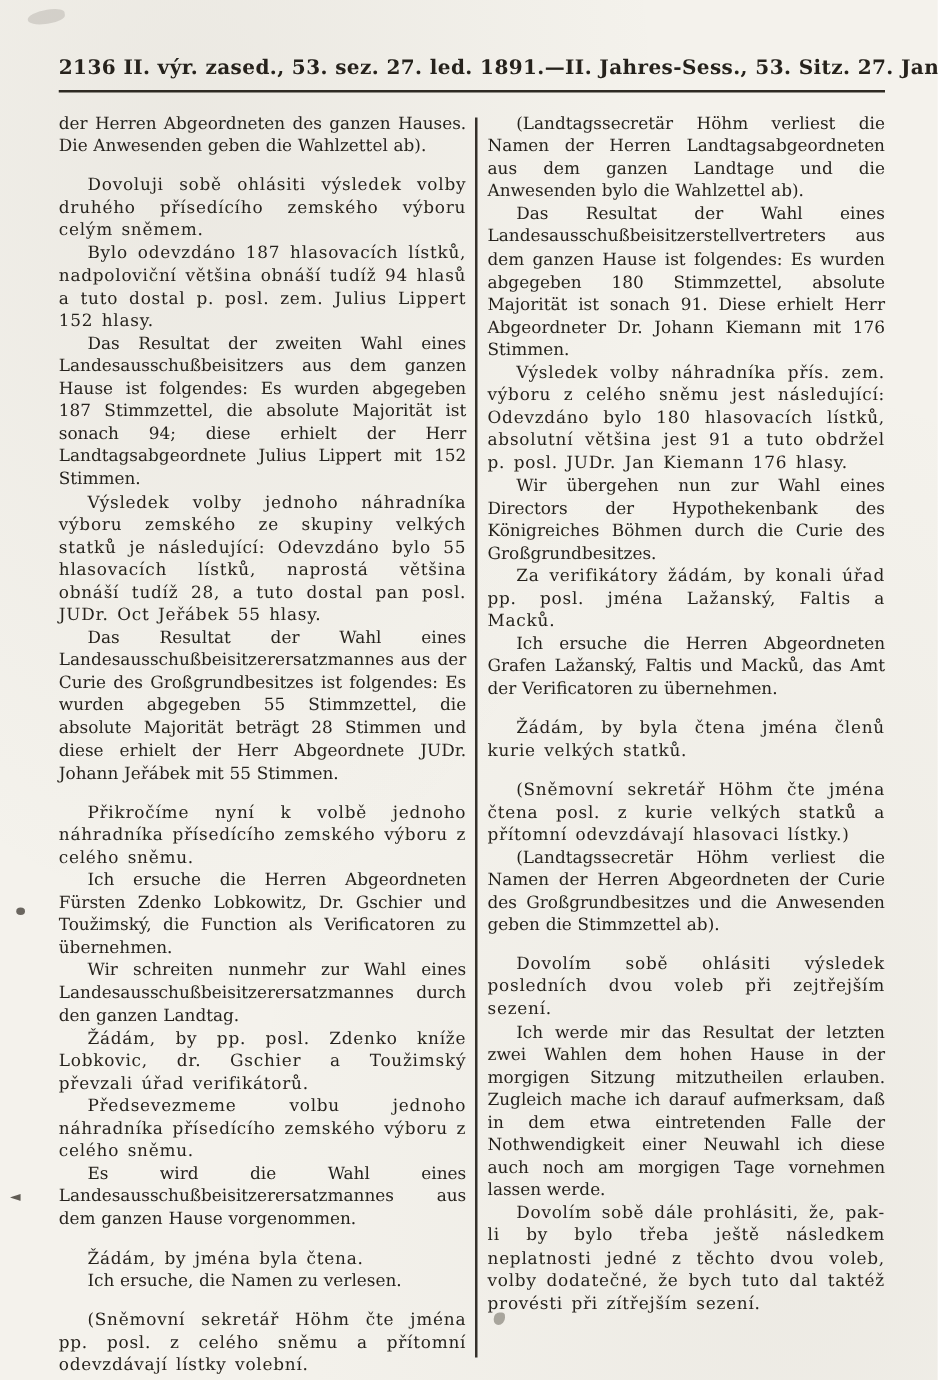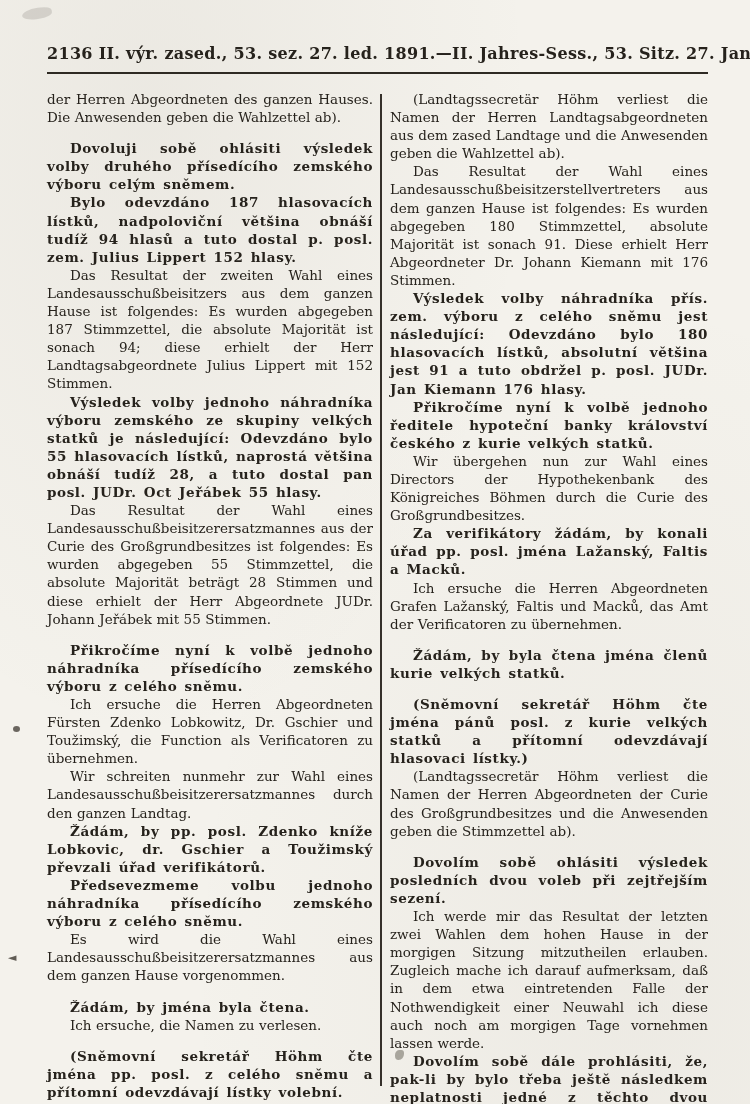--- a/index.html
+++ b/index.html
@@ -31,21 +31,21 @@
   .col{
     position:absolute;top:90px;
     font-size:13.5px;line-height:18.1px;
     text-align:justify;
   }
   .col-left{left:47px;width:326px;}
   .col-right{left:390px;width:318px;}
   p{margin:0;text-indent:1.7em;}
   p.noindent{text-indent:0;}
   p.gap{margin-top:13px;}
-  .cz{letter-spacing:.045em;word-spacing:.14em;font-weight:bold;}
+  .cz{letter-spacing:.045em;word-spacing:.14em;}
   .de{font-weight:normal;letter-spacing:0;word-spacing:.02em;}
   .smudge-top{
     position:absolute;left:22px;top:8px;width:30px;height:11px;
     border-radius:60% 40% 50% 50%;
     background:rgba(90,85,75,0.18);
     transform:rotate(-8deg);
   }
   .margin-dot{
     position:absolute;left:13px;top:726px;width:7px;height:6px;
     border-radius:50%;background:rgba(60,55,48,0.75);
@@ -92,29 +92,28 @@
     <p class="de">Wir schreiten nunmehr zur Wahl eines Landesausschußbeisitzerersatzmannes durch den ganzen Landtag.</p>
     <p class="cz">Žádám, by pp. posl. Zdenko kníže Lobkovic, dr. Gschier a Toužimský převzali úřad verifikátorů.</p>
     <p class="cz">Předsevezmeme volbu jednoho náhradníka přísedícího zemského výboru z celého sněmu.</p>
     <p class="de">Es wird die Wahl eines Landesausschußbeisitzerersatzmannes aus dem ganzen Hause vorgenommen.</p>
     <p class="cz gap">Žádám, by jména byla čtena.</p>
     <p class="de">Ich ersuche, die Namen zu verlesen.</p>
     <p class="cz gap">(Sněmovní sekretář Höhm čte jména pp. posl. z celého sněmu a přítomní odevzdávají lístky volební.</p>
   </div>
 
   <div class="col col-right">
-    <p class="de">(Landtagssecretär Höhm verliest die Namen der Herren Landtagsabgeordneten aus dem zased Landtage und die Anwesenden geben die Wahlzettel ab).</p>
+    <p class="de">(Landtagssecretär Höhm verliest die Namen der Herren Landtagsabgeordneten aus dem ganzen Landtage und die Anwesenden bylo die Wahlzettel ab).</p>
     <p class="de">Das Resultat der Wahl eines Landesausschußbeisitzerstellvertreters aus dem ganzen Hause ist folgendes: Es wurden abgegeben 180 Stimmzettel, absolute Majorität ist sonach 91. Diese erhielt Herr Abgeordneter Dr. Johann Kiemann mit 176 Stimmen.</p>
     <p class="cz">Výsledek volby náhradníka přís. zem. výboru z celého sněmu jest následující: Odevzdáno bylo 180 hlasovacích lístků, absolutní většina jest 91 a tuto obdržel p. posl. JUDr. Jan Kiemann 176 hlasy.</p>
-    <p class="cz">Přikročíme nyní k volbě jednoho ředitele hypoteční banky království českého z kurie velkých statků.</p>
     <p class="de">Wir übergehen nun zur Wahl eines Directors der Hypothekenbank des Königreiches Böhmen durch die Curie des Großgrundbesitzes.</p>
     <p class="cz">Za verifikátory žádám, by konali úřad pp. posl. jména Lažanský, Faltis a Macků.</p>
     <p class="de">Ich ersuche die Herren Abgeordneten Grafen Lažanský, Faltis und Macků, das Amt der Verificatoren zu übernehmen.</p>
     <p class="cz gap">Žádám, by byla čtena jména členů kurie velkých statků.</p>
-    <p class="cz gap">(Sněmovní sekretář Höhm čte jména pánů posl. z kurie velkých statků a přítomní odevzdávají hlasovaci lístky.)</p>
+    <p class="cz gap">(Sněmovní sekretář Höhm čte jména čtena posl. z kurie velkých statků a přítomní odevzdávají hlasovaci lístky.)</p>
     <p class="de">(Landtagssecretär Höhm verliest die Namen der Herren Abgeordneten der Curie des Großgrundbesitzes und die Anwesenden geben die Stimmzettel ab).</p>
     <p class="cz gap">Dovolím sobě ohlásiti výsledek posledních dvou voleb při zejtřejším sezení.</p>
     <p class="de">Ich werde mir das Resultat der letzten zwei Wahlen dem hohen Hause in der morgigen Sitzung mitzutheilen erlauben. Zugleich mache ich darauf aufmerksam, daß in dem etwa eintretenden Falle der Nothwendigkeit einer Neuwahl ich diese auch noch am morgigen Tage vornehmen lassen werde.</p>
     <p class="cz">Dovolím sobě dále prohlásiti, že, pak-li by bylo třeba ještě následkem neplatnosti jedné z těchto dvou voleb, volby dodatečné, že bych tuto dal taktéž provésti při zítřejším sezení.</p>
 
   </div>
 
 </div>
 
 </body></html>

